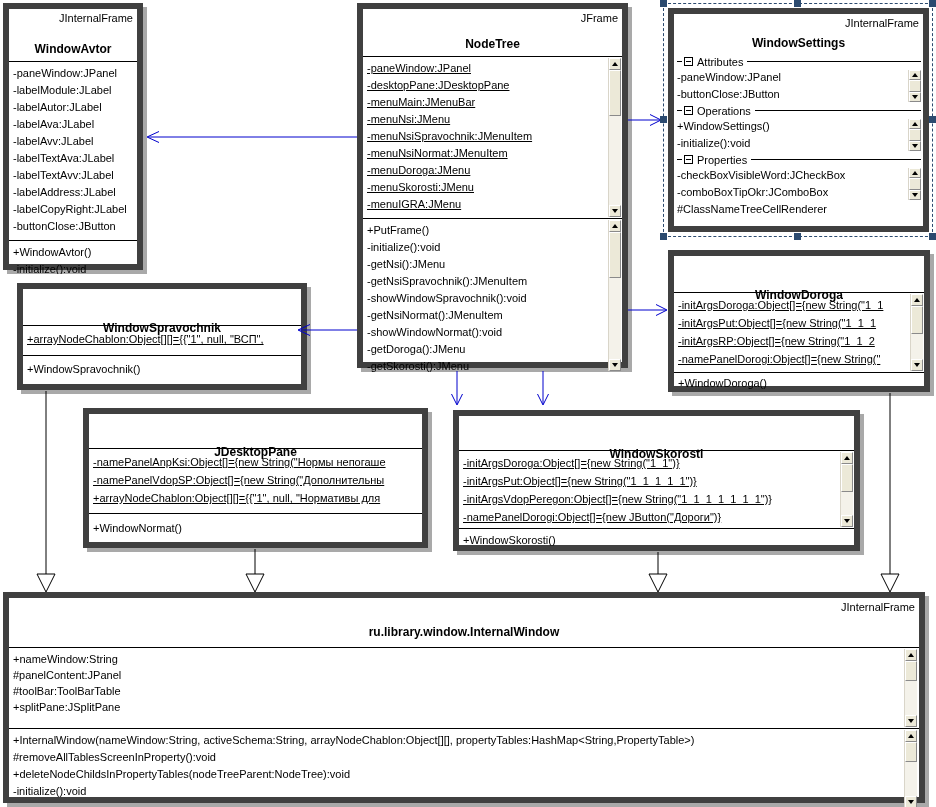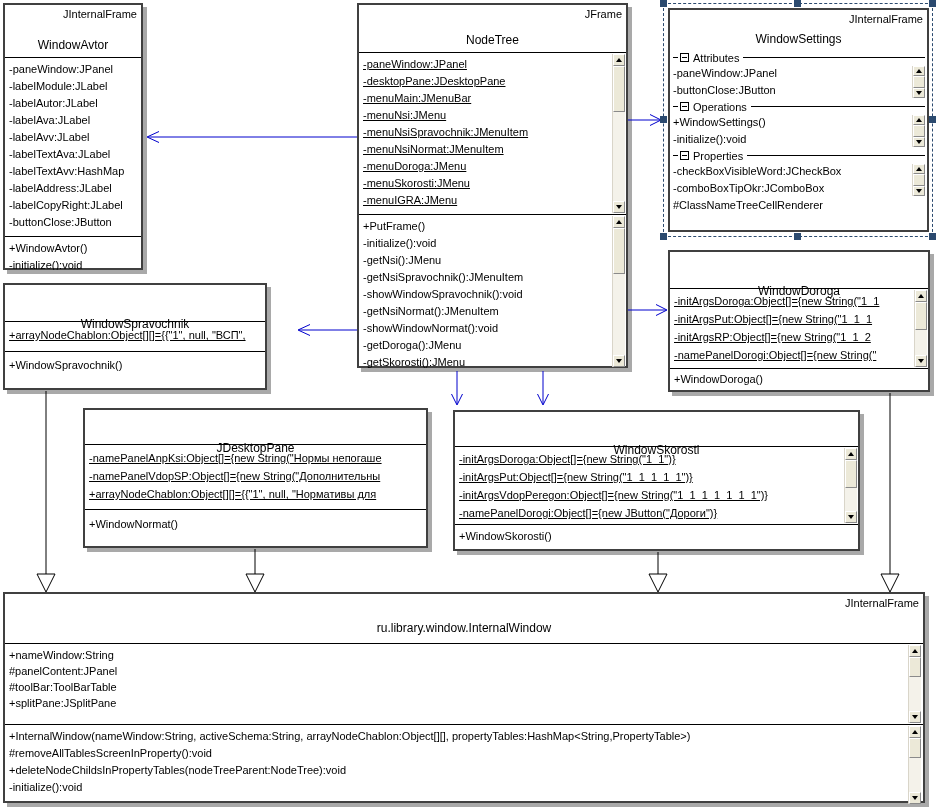--- a/index.html
+++ b/index.html
@@ -1,21 +1,21 @@
 <!DOCTYPE html>
 <html><head>
 <meta charset="utf-8">
 <style>
   html,body{margin:0;padding:0;background:#fff;}
   .canvas{position:relative;width:936px;height:807px;background:#fff;overflow:hidden;
           font-family:"Liberation Sans","DejaVu Sans",sans-serif;font-size:11px;color:#000;}
-  .box{position:absolute;background:#fff;border:2px solid #404040;box-shadow:4px 4px 0 #a9a9a9;box-sizing:border-box;}
+  .box{position:absolute;background:#fff;border:6px solid #404040;box-shadow:4px 4px 0 #a9a9a9;box-sizing:border-box;}
   .hdr{position:relative;border-bottom:1px solid #000;box-sizing:border-box;}
   .stereo{position:absolute;top:3px;right:4px;font-size:11px;white-space:nowrap;}
-  .title{position:absolute;left:0;right:0;bottom:5px;text-align:center;font-weight:normal;font-size:12px;white-space:nowrap;margin-top:41px;}
+  .title{position:absolute;left:0;right:0;bottom:5px;text-align:center;font-weight:bold;font-size:12px;white-space:nowrap;margin-top:41px;}
   .hdr.single{display:flex;align-items:center;justify-content:center;}
   .hdr.single .title{position:static;}
   .comp{position:relative;border-bottom:1px solid #000;box-sizing:border-box;padding-top:3px;overflow:hidden;}
   .comp.last{border-bottom:none;}
   .row{line-height:17px;padding-left:4px;white-space:nowrap;overflow:hidden;}
   .row.u{text-decoration:underline;}
   
   .sb{position:absolute;top:1px;bottom:1px;right:1px;width:13px;background:#f4f2ea;border-left:1px solid #d9d5c9;
       display:flex;flex-direction:column;box-sizing:border-box;}
   .sb-btn{height:12px;flex:none;background:#ece9d8;border:1px solid;border-color:#fff #8a8a8a #8a8a8a #fff;position:relative;box-sizing:border-box;}
@@ -52,21 +52,21 @@
       <div class="stereo">JInternalFrame</div>
       <div class="title">WindowAvtor</div>
     </div>
     <div class="comp" style="height:179px">
       <div class="row">-paneWindow:JPanel</div>
       <div class="row">-labelModule:JLabel</div>
       <div class="row">-labelAutor:JLabel</div>
       <div class="row">-labelAva:JLabel</div>
       <div class="row">-labelAvv:JLabel</div>
       <div class="row">-labelTextAva:JLabel</div>
-      <div class="row">-labelTextAvv:HashMap</div>
+      <div class="row">-labelTextAvv:JLabel</div>
       <div class="row">-labelAddress:JLabel</div>
       <div class="row">-labelCopyRight:JLabel</div>
       <div class="row">-buttonClose:JButton</div>
     </div>
     <div class="comp last" style="height:33px">
       <div class="row">+WindowAvtor()</div>
       <div class="row">-initialize():void</div>
     </div>
   </div>
 
@@ -211,21 +211,21 @@
         <div class="sb-btn">
             <span class="ar dn"></span>
           </div>
       </div>
     </div>
     <div class="comp last" style="height:23px;padding-top:2px">
       <div class="row">+WindowDoroga()</div>
     </div>
   </div>
 
-  <div class="box" style="left:3px;top:283px;width:264px;height:107px">
+  <div class="box" style="left:17px;top:283px;width:290px;height:107px">
     <div class="hdr single" style="height:37px">
       <div class="title">WindowSpravochnik</div>
     </div>
     <div class="comp" style="height:30px;padding-top:5px">
       <div class="row u">+arrayNodeChablon:Object[][]={{"1", null, "ВСП",</div>
     </div>
     <div class="comp last" style="height:38px;padding-top:5px">
       <div class="row">+WindowSpravochnik()</div>
     </div>
   </div>

